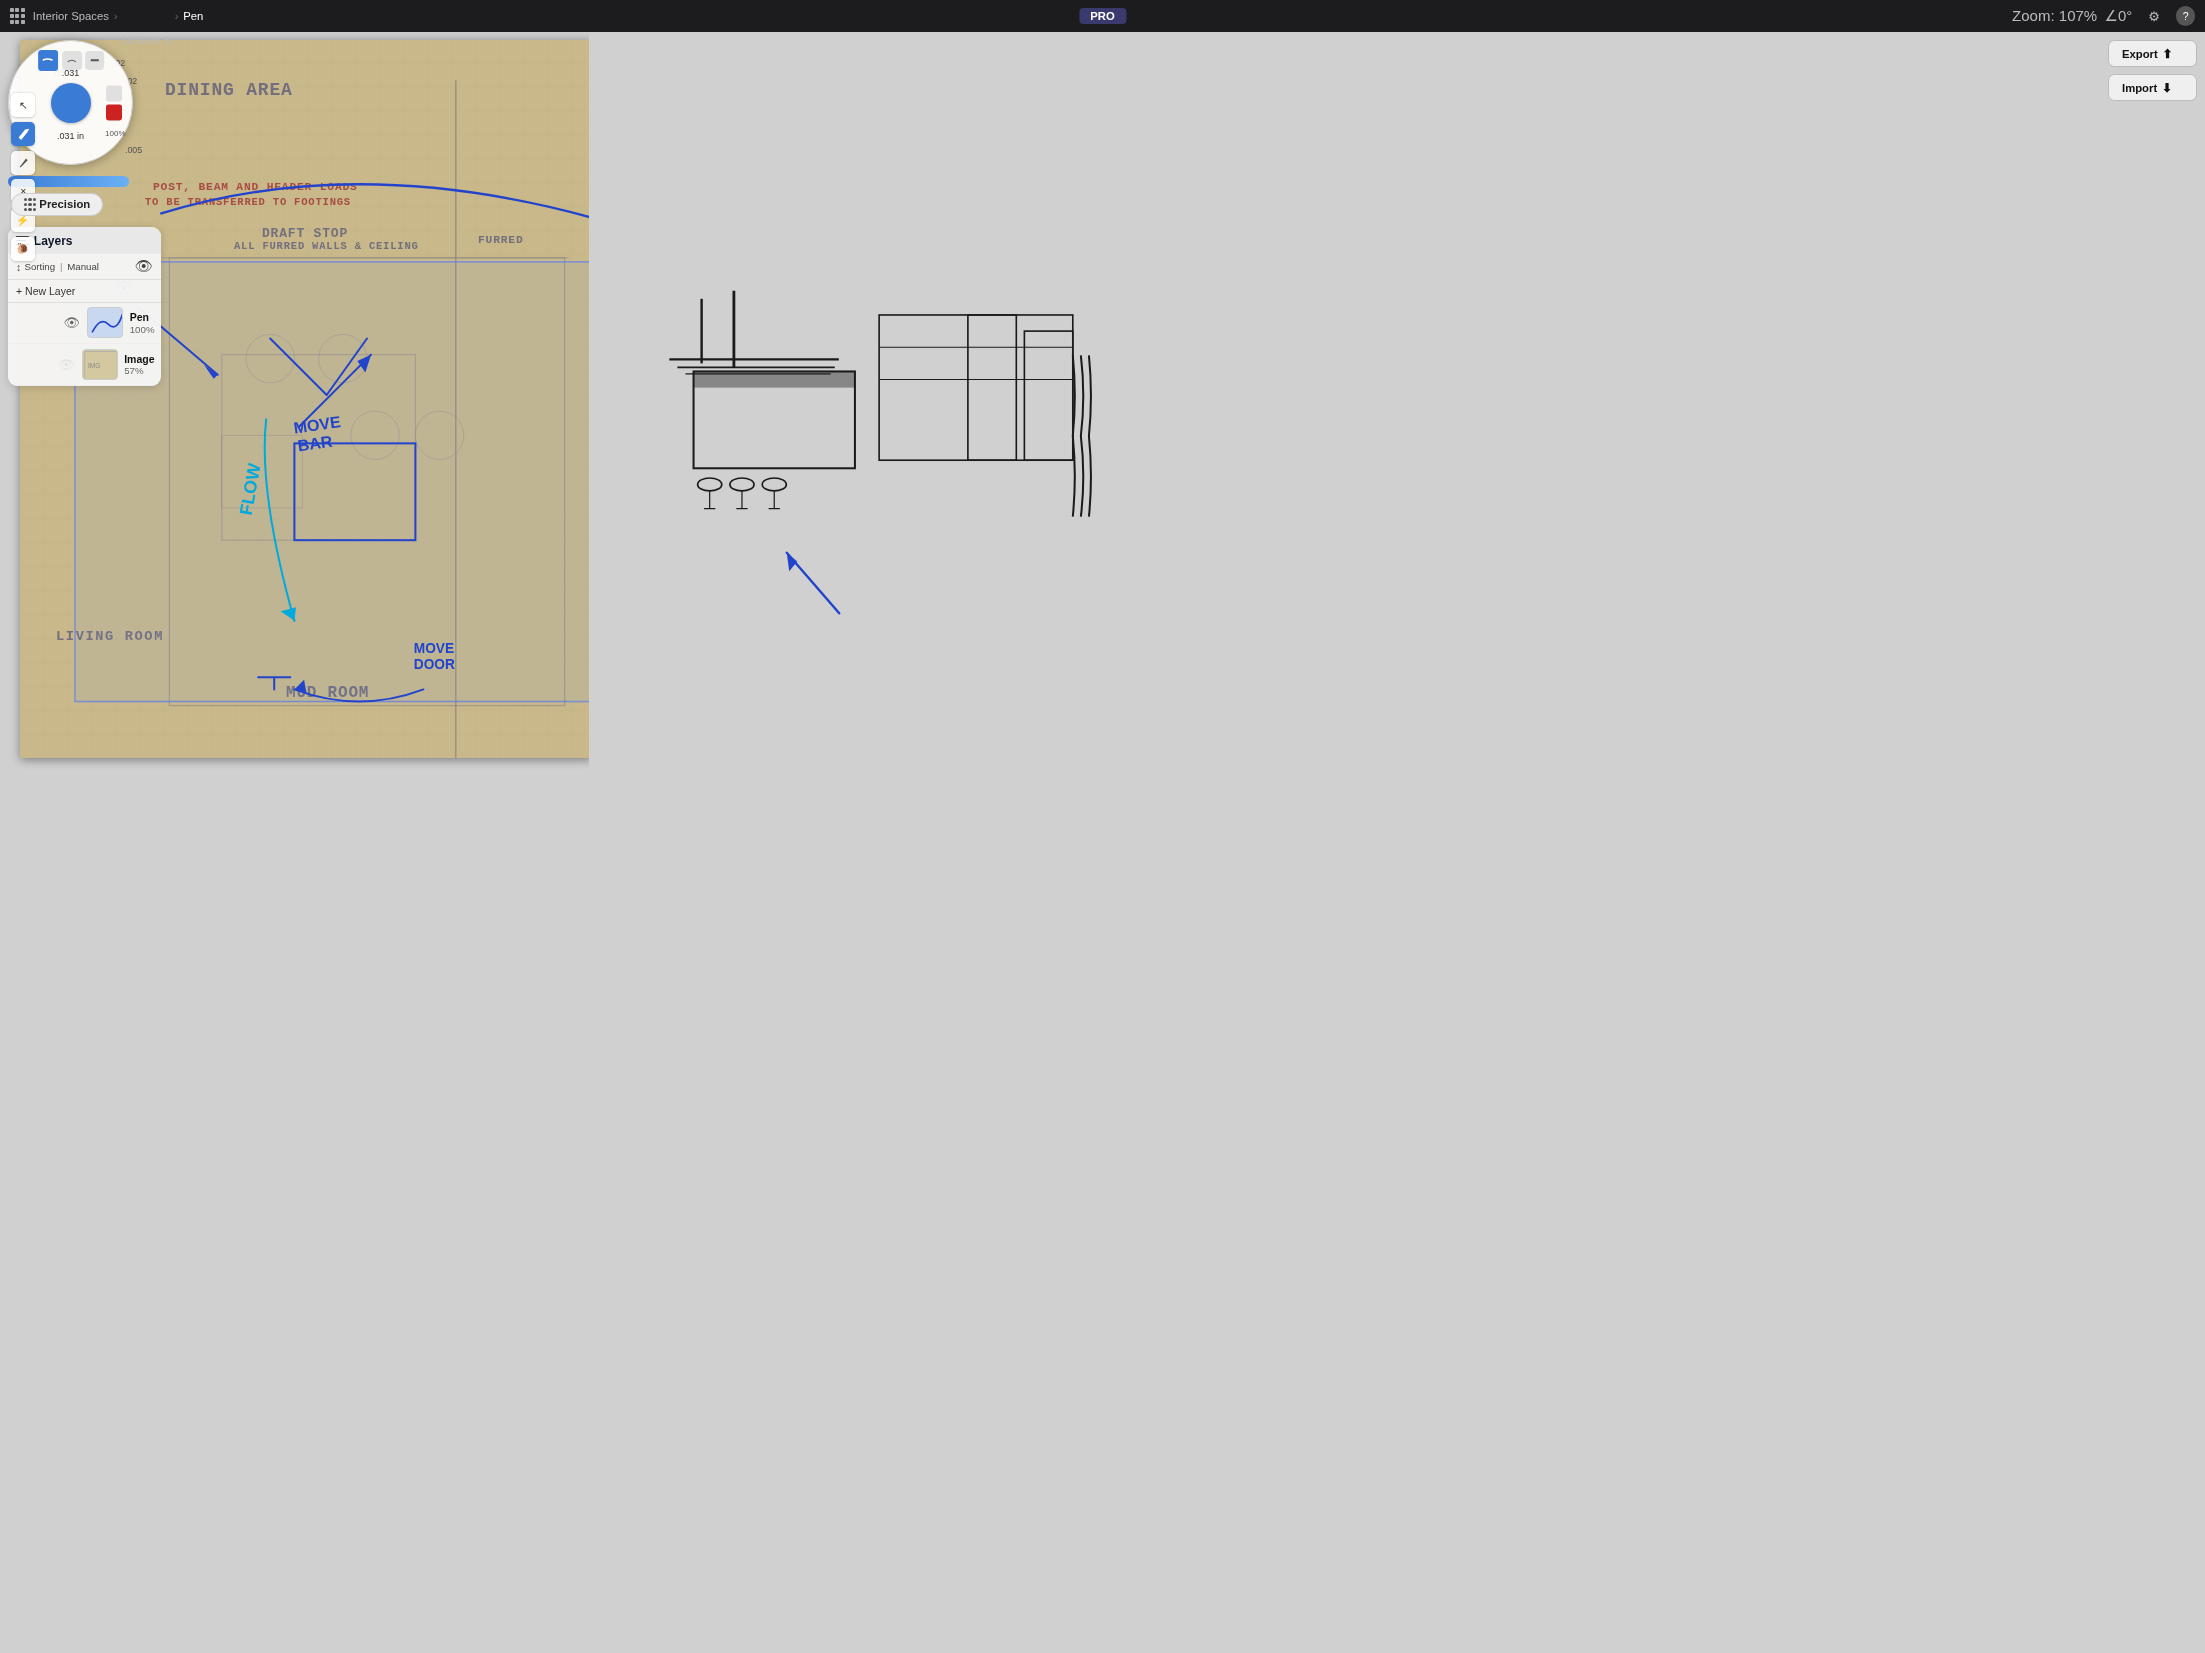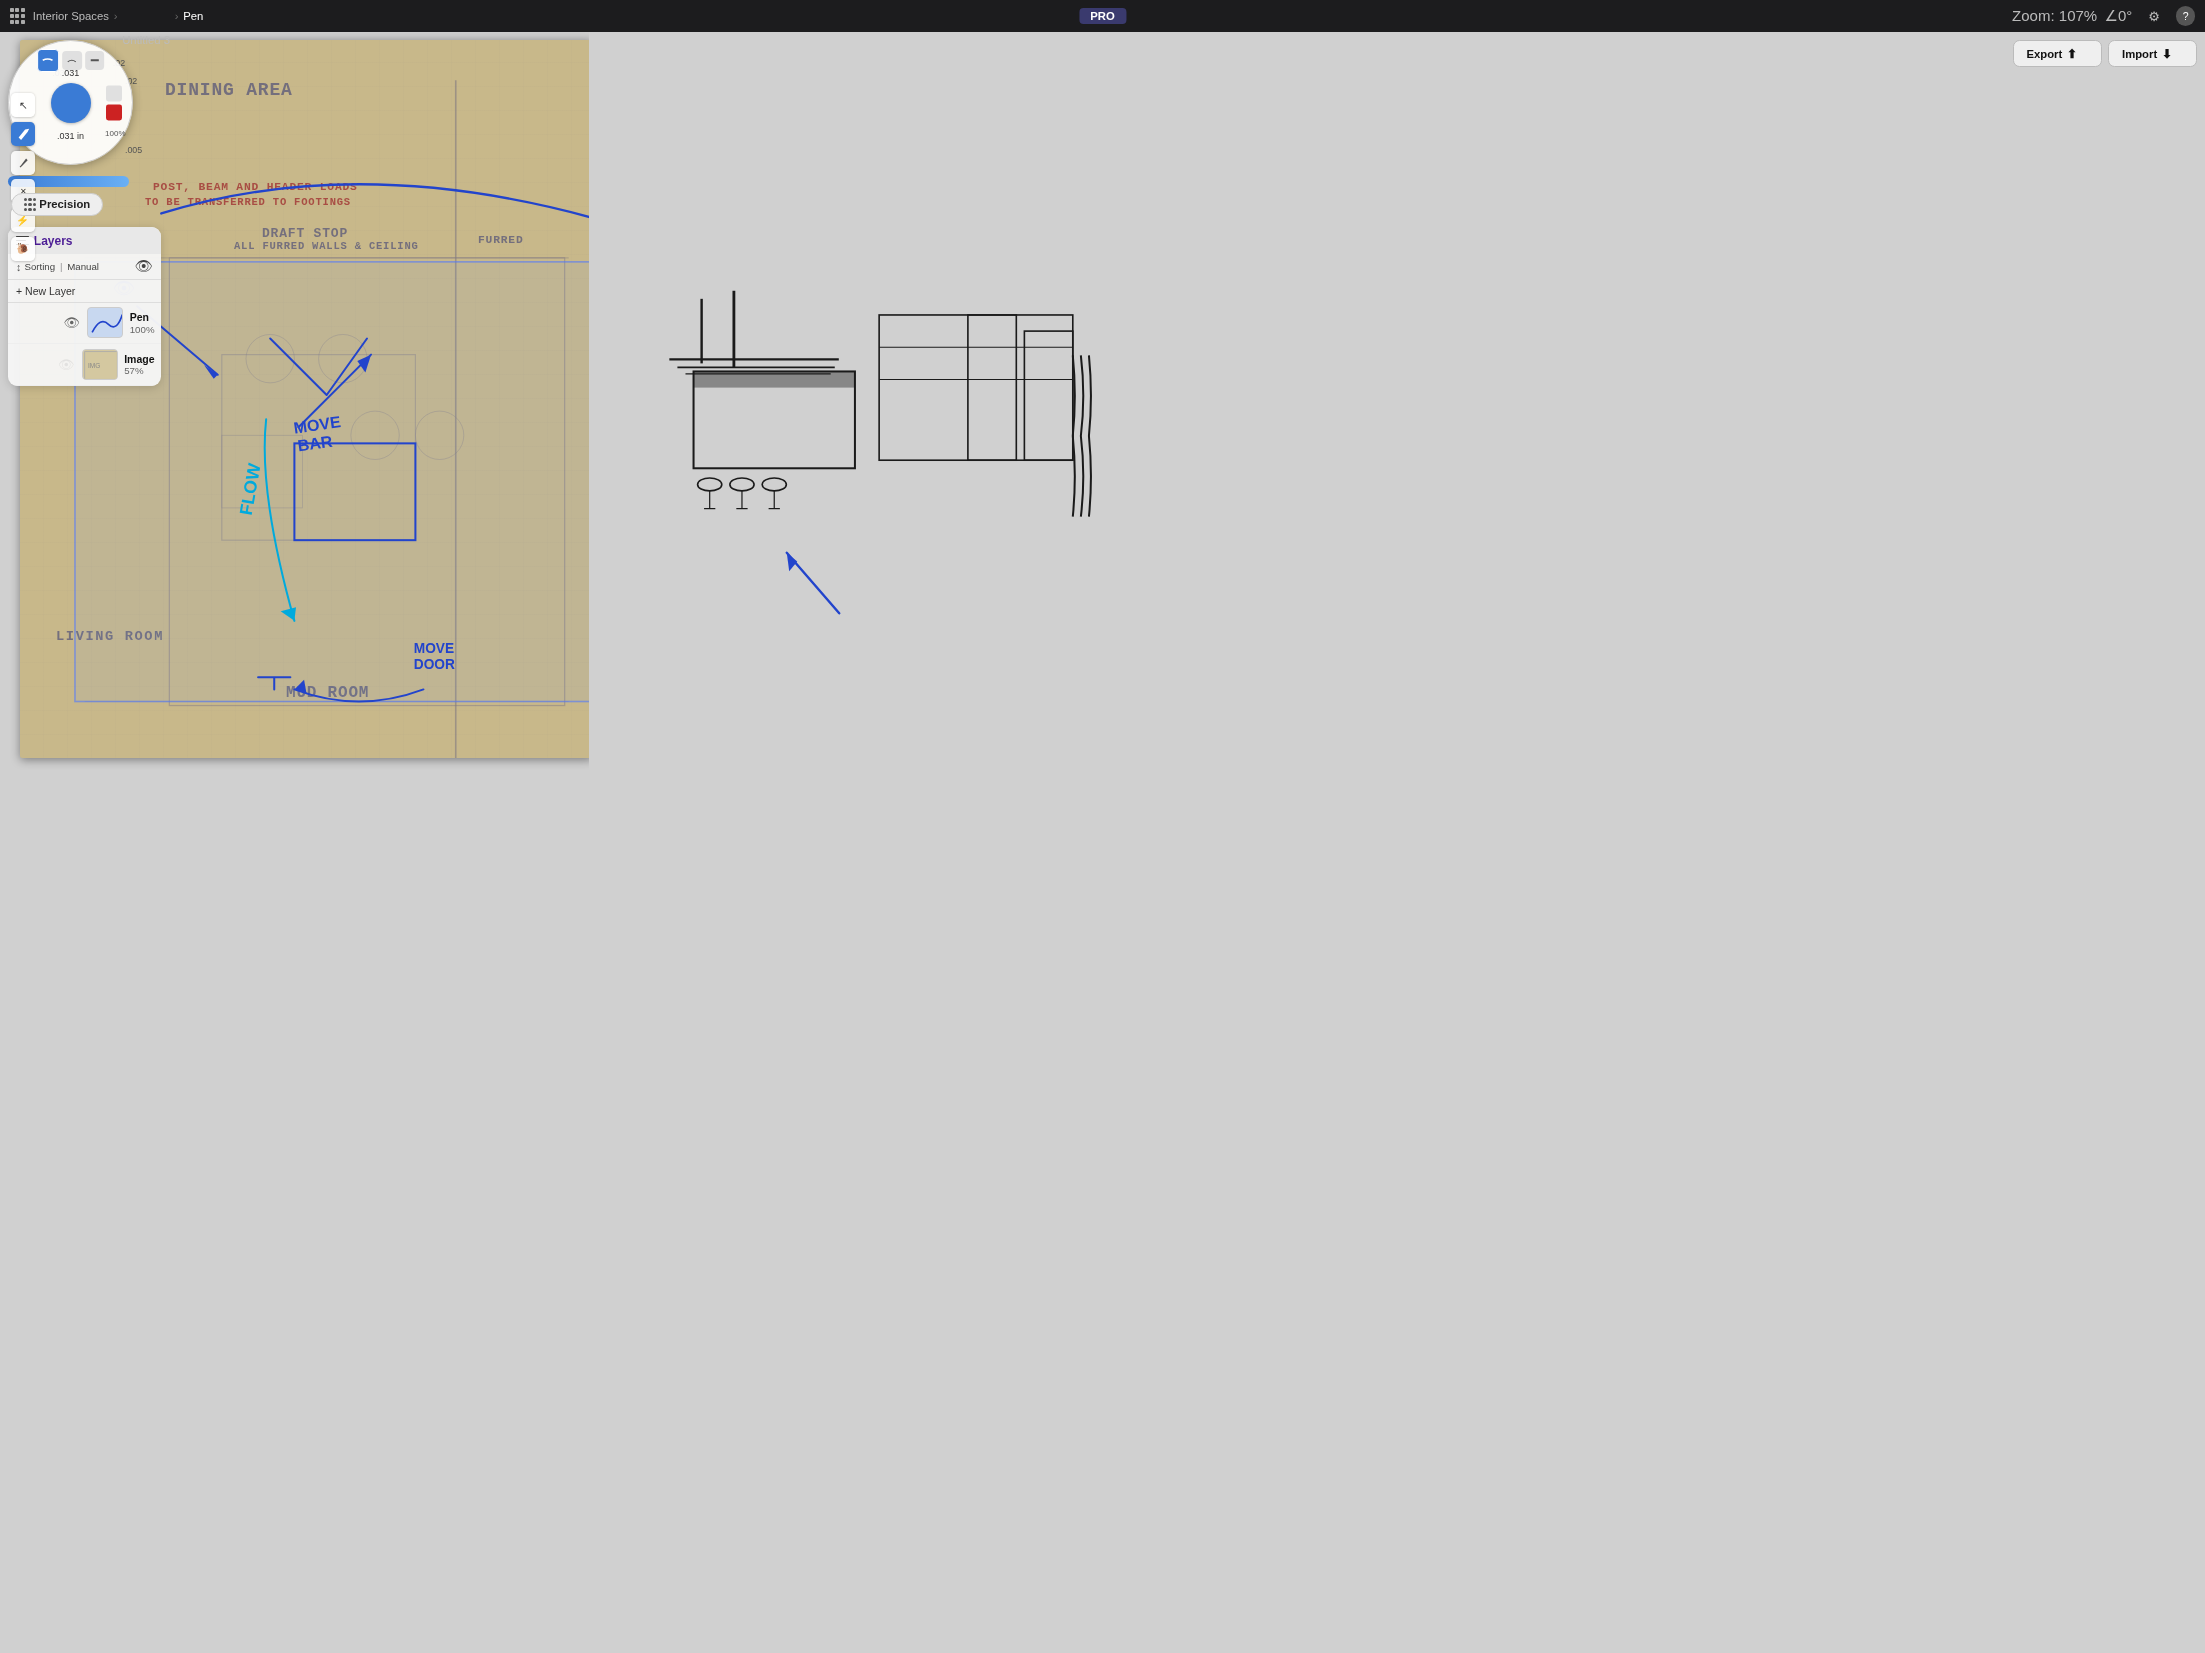--- a/index.html
+++ b/index.html
@@ -170,21 +170,21 @@
       display: flex;
       align-items: center;
       padding: 6.5px 8px;
       background: #e8e8e8;
       gap: 4.8px;
       cursor: pointer;
     }
     .layers-title {
       font-size: 12px;
       font-weight: 600;
-      color: #4c1d95;
+      color: #0f172a;
     }
     .layers-sorting {
       display: flex;
       align-items: center;
       padding: 4px 8px;
       font-size: 9.7px;
       color: #444;
       border-bottom: 0.8px solid #ddd;
       gap: 3.2px;
       cursor: pointer;
@@ -290,21 +290,21 @@
       position: absolute;
       top: 0; left: 589px; right: 0; bottom: 0;
       background: #d0d0d0;
     }
 
     
     .right-panel {
       position: absolute;
       top: 8px; right: 8px;
       display: flex;
-      flex-direction: row;
+      flex-direction: column;
       gap: 6.5px;
       z-index: 50;
     }
     .action-btn {
       background: rgba(240,240,240,0.97);
       border: 0.8px solid #bbb;
       border-radius: 6.5px;
       padding: 5.7px 13px;
       font-size: 11.3px;
       font-weight: 600;

